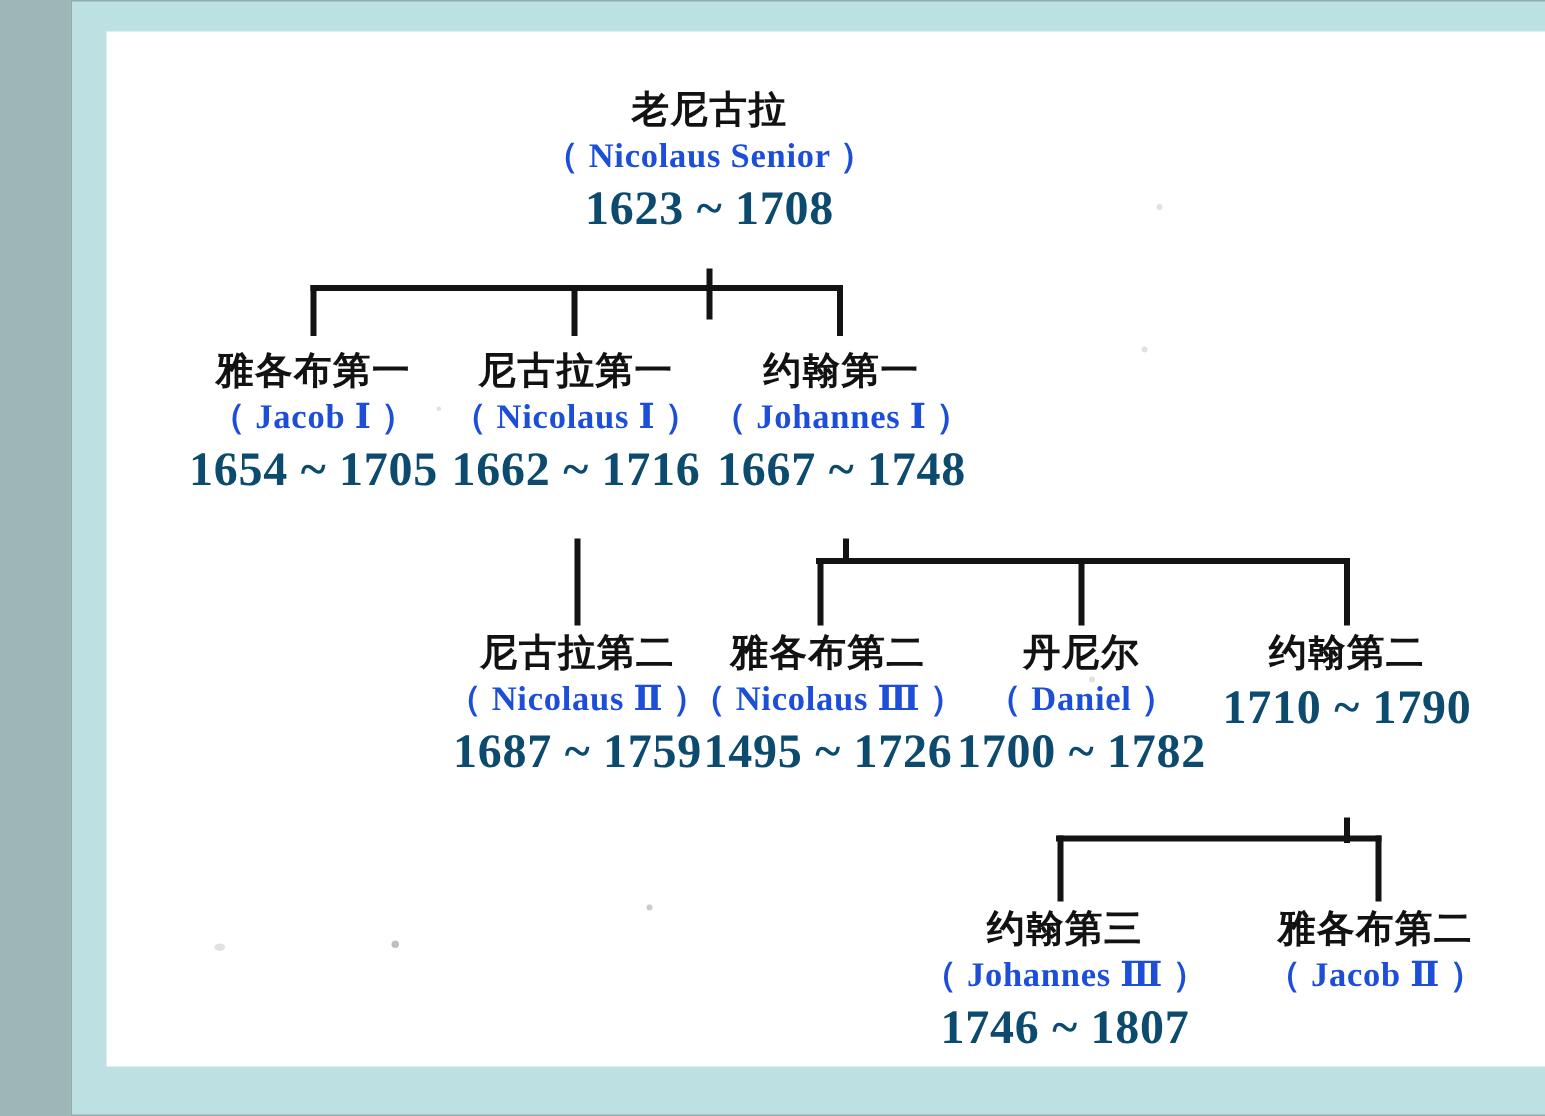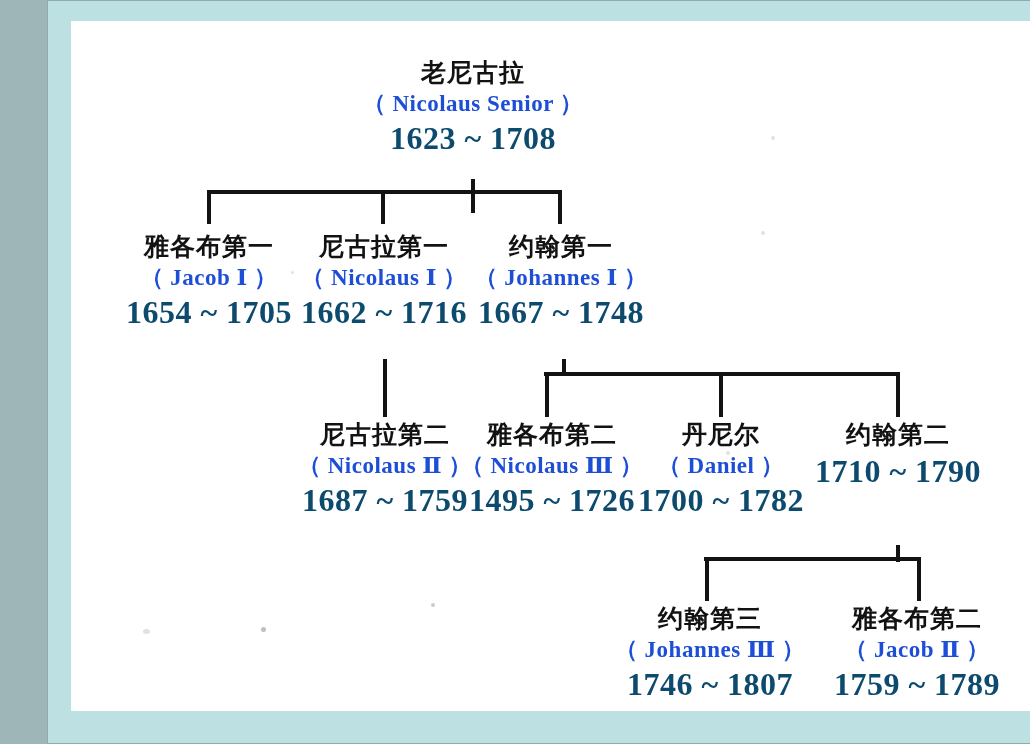--- a/index.html
+++ b/index.html
@@ -165,17 +165,16 @@
 
     <div class="node" style="left:639px; top:582px;">
       <div class="cn">约翰第三</div>
       <div class="latin">（ Johannes Ⅲ ）</div>
       <div class="years">1746 ~ 1807</div>
     </div>
 
     <div class="node" style="left:846px; top:582px;">
       <div class="cn">雅各布第二</div>
       <div class="latin">（ Jacob Ⅱ ）</div>
-      <div class="years">1759 ~ 1789</div>
     </div>
 
   </div>
 </div>
 
 </body></html>

